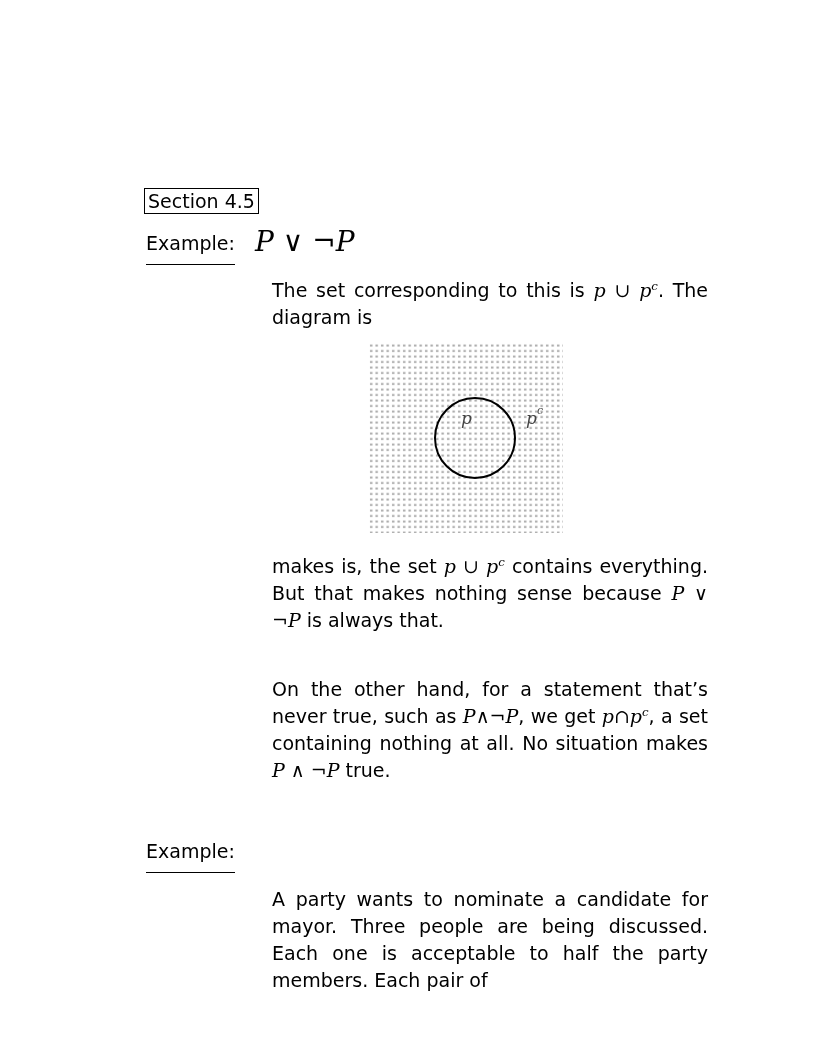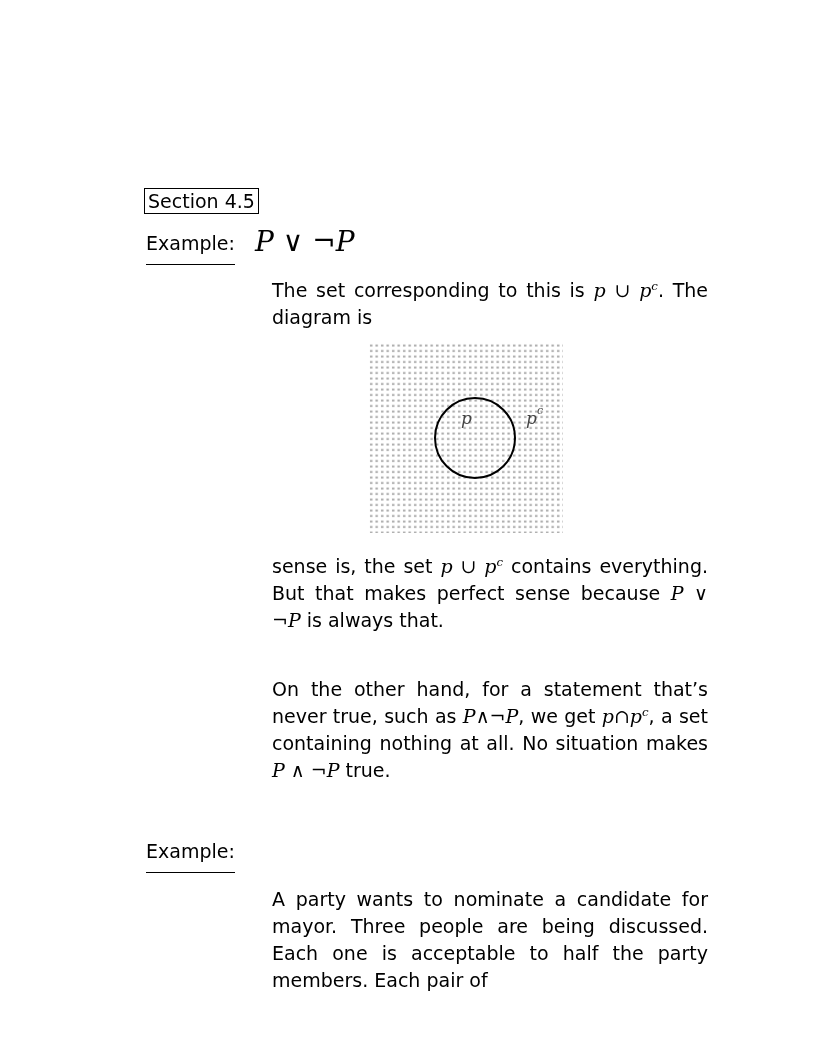--- a/index.html
+++ b/index.html
@@ -58,21 +58,21 @@
     </pattern>
   </defs>
   <rect x="0" y="0" width="194" height="190" fill="url(#dots)"></rect>
   <circle cx="106" cy="95" r="40" fill="none" stroke="#000000" stroke-width="2"></circle>
   <text x="92" y="81" font-family="DejaVu Serif, Liberation Serif, serif" font-style="italic" font-size="17" fill="#444">p</text>
   <text x="157" y="81" font-family="DejaVu Serif, Liberation Serif, serif" font-style="italic" font-size="17" fill="#444">p</text>
   <text x="168" y="71" font-family="DejaVu Serif, Liberation Serif, serif" font-style="italic" font-size="11" fill="#444">c</text>
 </svg>
 
 <div class="block" id="para2">
-  <p><span>sense is, the set </span><span class="math">p</span><span class="op"> ∪ </span><span class="math">p</span><sup class="math">c</sup><span> contains everything.  But that makes perfect sense because </span><span class="math">P</span><span class="op"> ∨ </span><span class="op">¬</span><span class="math">P</span><span> is always that.</span></p>
+  <p><span>makes is, the set </span><span class="math">p</span><span class="op"> ∪ </span><span class="math">p</span><sup class="math">c</sup><span> contains everything.  But that makes nothing sense because </span><span class="math">P</span><span class="op"> ∨ </span><span class="op">¬</span><span class="math">P</span><span> is always that.</span></p>
 </div>
 
 <div class="block" id="para3">
   <p><span>On the other hand, for a statement that’s never true, such as </span><span class="math">P</span><span class="op">∧</span><span class="op">¬</span><span class="math">P</span><span>, we get </span><span class="math">p</span><span class="op">∩</span><span class="math">p</span><sup class="math">c</sup><span>, a set containing nothing at all.  No situation makes </span><span class="math">P</span><span class="op"> ∧ </span><span class="op">¬</span><span class="math">P</span><span> true.</span></p>
 </div>
 
 <div class="label" id="ex2-heading">
   <span class="ul">Example:</span>
 </div>
 <div class="block" id="para4">

